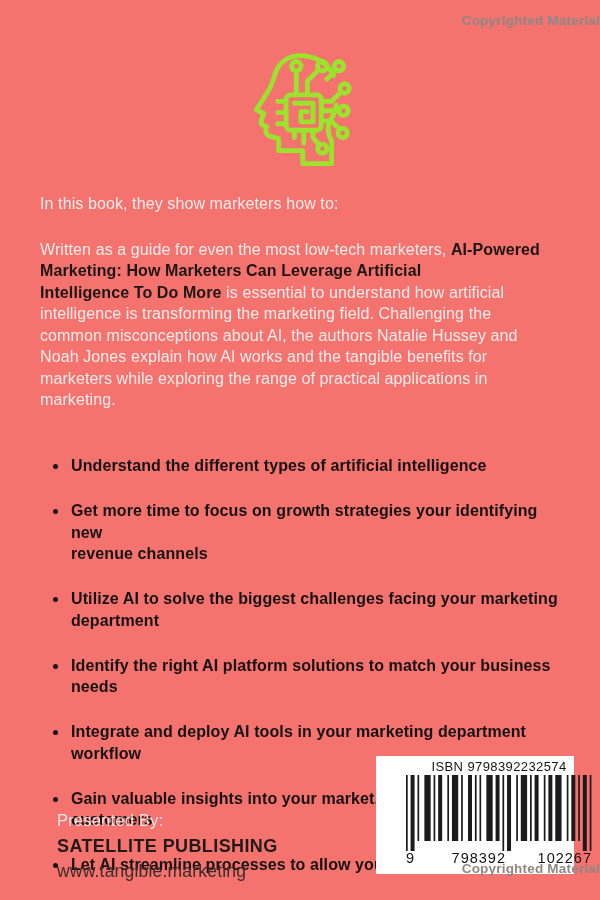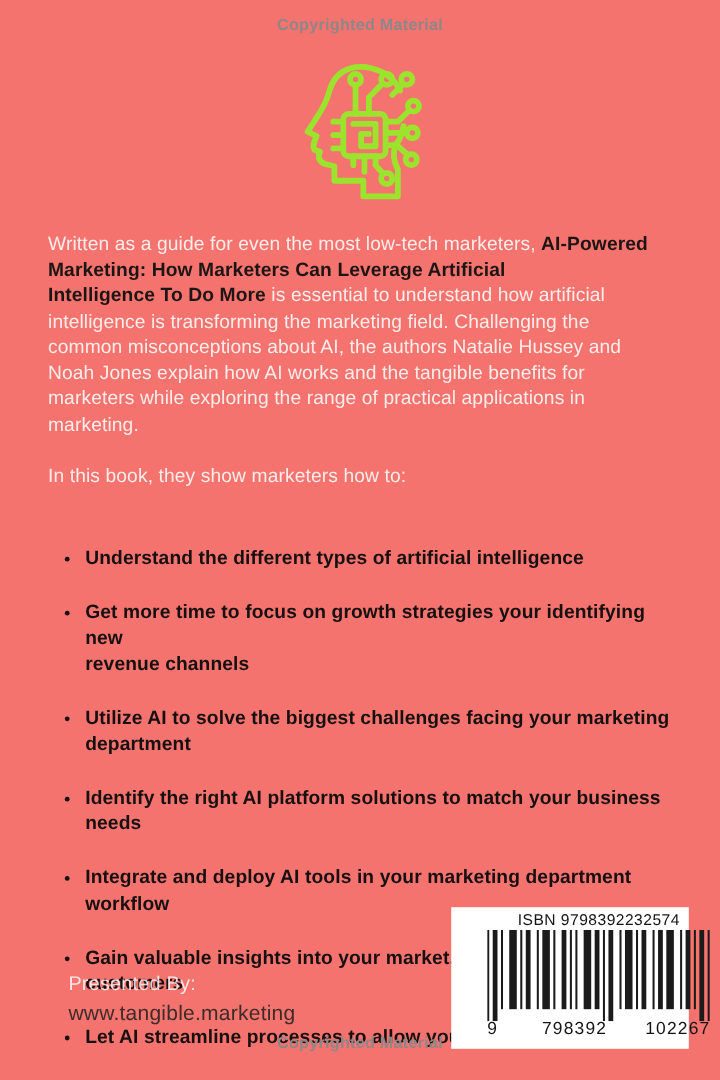--- a/index.html
+++ b/index.html
@@ -3,21 +3,21 @@
 <meta charset="utf-8">
 <style>
   html,body{margin:0;padding:0;}
   body{
     width:600px;height:900px;position:relative;overflow:hidden;
     background:#f5736e;
     font-family:"Liberation Sans","DejaVu Sans",sans-serif;
     -webkit-font-smoothing:antialiased;
   }
   .copyright{
-    position:absolute;left:0;width:600px;text-align:center;
+    position:absolute;left:0;width:600px;text-align:right;
     color:#8f8687;font-size:13.5px;font-weight:700;letter-spacing:.2px;
   }
   .copyright.top{top:13px;}
   .copyright.bottom{top:861px;}
   .brain-icon-wrap{
     position:absolute;top:42px;left:50%;transform:translateX(-50%);
     width:130px;height:130px;
   }
   .content{
     position:absolute;left:40px;top:193px;width:528px;
@@ -86,49 +86,50 @@
         <circle cx="117" cy="74" r="5"></circle>
       <path d="M93 85 H103 L112 93"></path>
         <circle cx="116" cy="98" r="5"></circle>
 
       <path d="M84 103 L90 110"></path>
         <circle cx="94" cy="115" r="5"></circle>
     </svg>
   </div>
 
   <div class="content">
+    <p class="para lead-in">In this book, they show marketers how to:</p>
+
     <p class="para"><span>Written as a guide for even the most low-tech marketers,</span><span> </span><span class="bold-title">AI-Powered Marketing: How Marketers Can Leverage Artificial
 Intelligence To Do More</span><span> is essential to understand how artificial
 intelligence is transforming the marketing field. Challenging the
 common misconceptions about AI, the authors Natalie Hussey and
 Noah Jones explain how AI works and the tangible benefits for
 marketers while exploring the range of practical applications in
 marketing.</span></p>
-
-    <p class="para lead-in">In this book, they show marketers how to:</p>
 
     <ul class="benefits">
       <li>Understand the different types of artificial intelligence</li>
       <li>Get more time to focus on growth strategies your identifying new
 revenue channels</li>
       <li>Utilize AI to solve the biggest challenges facing your marketing
 department</li>
       <li>Identify the right AI platform solutions to match your business
 needs</li>
       <li>Integrate and deploy AI tools in your marketing department
 workflow</li>
       <li>Gain valuable insights into your market, industry, and customers</li>
       <li>Let AI streamline processes to allow your creativity to soar</li>
       <li>Leverage AI like the top companies in the world</li>
     </ul>
 
   </div>
 
   <div class="publisher">
     <div class="presented-by">Presented By:</div>
+    <div class="publisher-name">SATELLITE PUBLISHING</div>
     <div class="publisher-site">www.tangible.marketing</div>
   </div>
 
   <div class="barcode-box">
     <div class="isbn-label">ISBN 9798392232574</div>
     <svg class="bars" width="186" height="76" viewBox="0 0 186 76">
         <rect x="0.00" y="0" width="1.70" height="76" fill="#1b1b1b"></rect>
         <rect x="4.59" y="0" width="3.99" height="76" fill="#1b1b1b"></rect>
         <rect x="11.48" y="0" width="1.70" height="66" fill="#1b1b1b"></rect>
         <rect x="18.37" y="0" width="6.29" height="66" fill="#1b1b1b"></rect>

